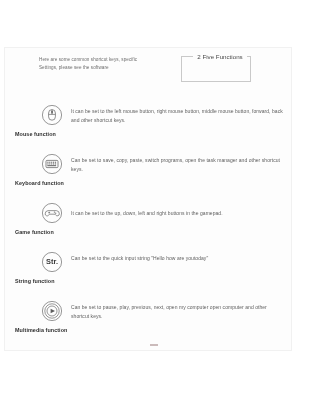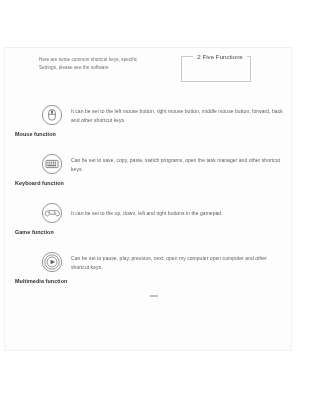--- a/index.html
+++ b/index.html
@@ -178,20 +178,30 @@
           <line x1="7.3" y1="10.6" x2="9.1" y2="10.6" stroke="#6b6b6b" stroke-width="0.7"></line>
           <line x1="8.2" y1="9.7" x2="8.2" y2="11.5" stroke="#6b6b6b" stroke-width="0.7"></line>
           <circle cx="13.4" cy="10.1" r="0.62" fill="#6b6b6b"></circle>
           <circle cx="14.7" cy="11.2" r="0.62" fill="#6b6b6b"></circle>
         </svg>
       </div>
       <div class="row-desc single">It can be set to the up, down, left and right buttons in the gamepad.</div>
       <div class="row-label">Game function</div>
     </div>
 
+    <div class="row">
+      <div class="icon-wrap">
+        <svg width="22" height="22" viewBox="0 0 22 22">
+          <circle cx="11" cy="11" r="9.6" fill="none" stroke="#6b6b6b" stroke-width="0.7"></circle>
+          <text x="11" y="13.4" text-anchor="middle" font-family="Liberation Sans, sans-serif" font-size="7.4" font-weight="bold" fill="#3c3c3c">Str.</text>
+        </svg>
+      </div>
+      <div class="row-desc">Can be set to the quick input string "Hello how are youtoday"</div>
+      <div class="row-label">String function</div>
+    </div>
 
     <div class="row">
       <div class="icon-wrap">
         <svg width="22" height="22" viewBox="0 0 22 22">
           <circle cx="11" cy="11" r="9.6" fill="none" stroke="#6b6b6b" stroke-width="0.7"></circle>
           <circle cx="11" cy="11" r="7.2" fill="none" stroke="#6b6b6b" stroke-width="0.7"></circle>
           <circle cx="11" cy="11" r="5.0" fill="none" stroke="#6b6b6b" stroke-width="0.7"></circle>
           <path d="M9.6 8.7 L14.0 11 L9.6 13.3 Z" fill="#5c5c5c"></path>
         </svg>
       </div>

